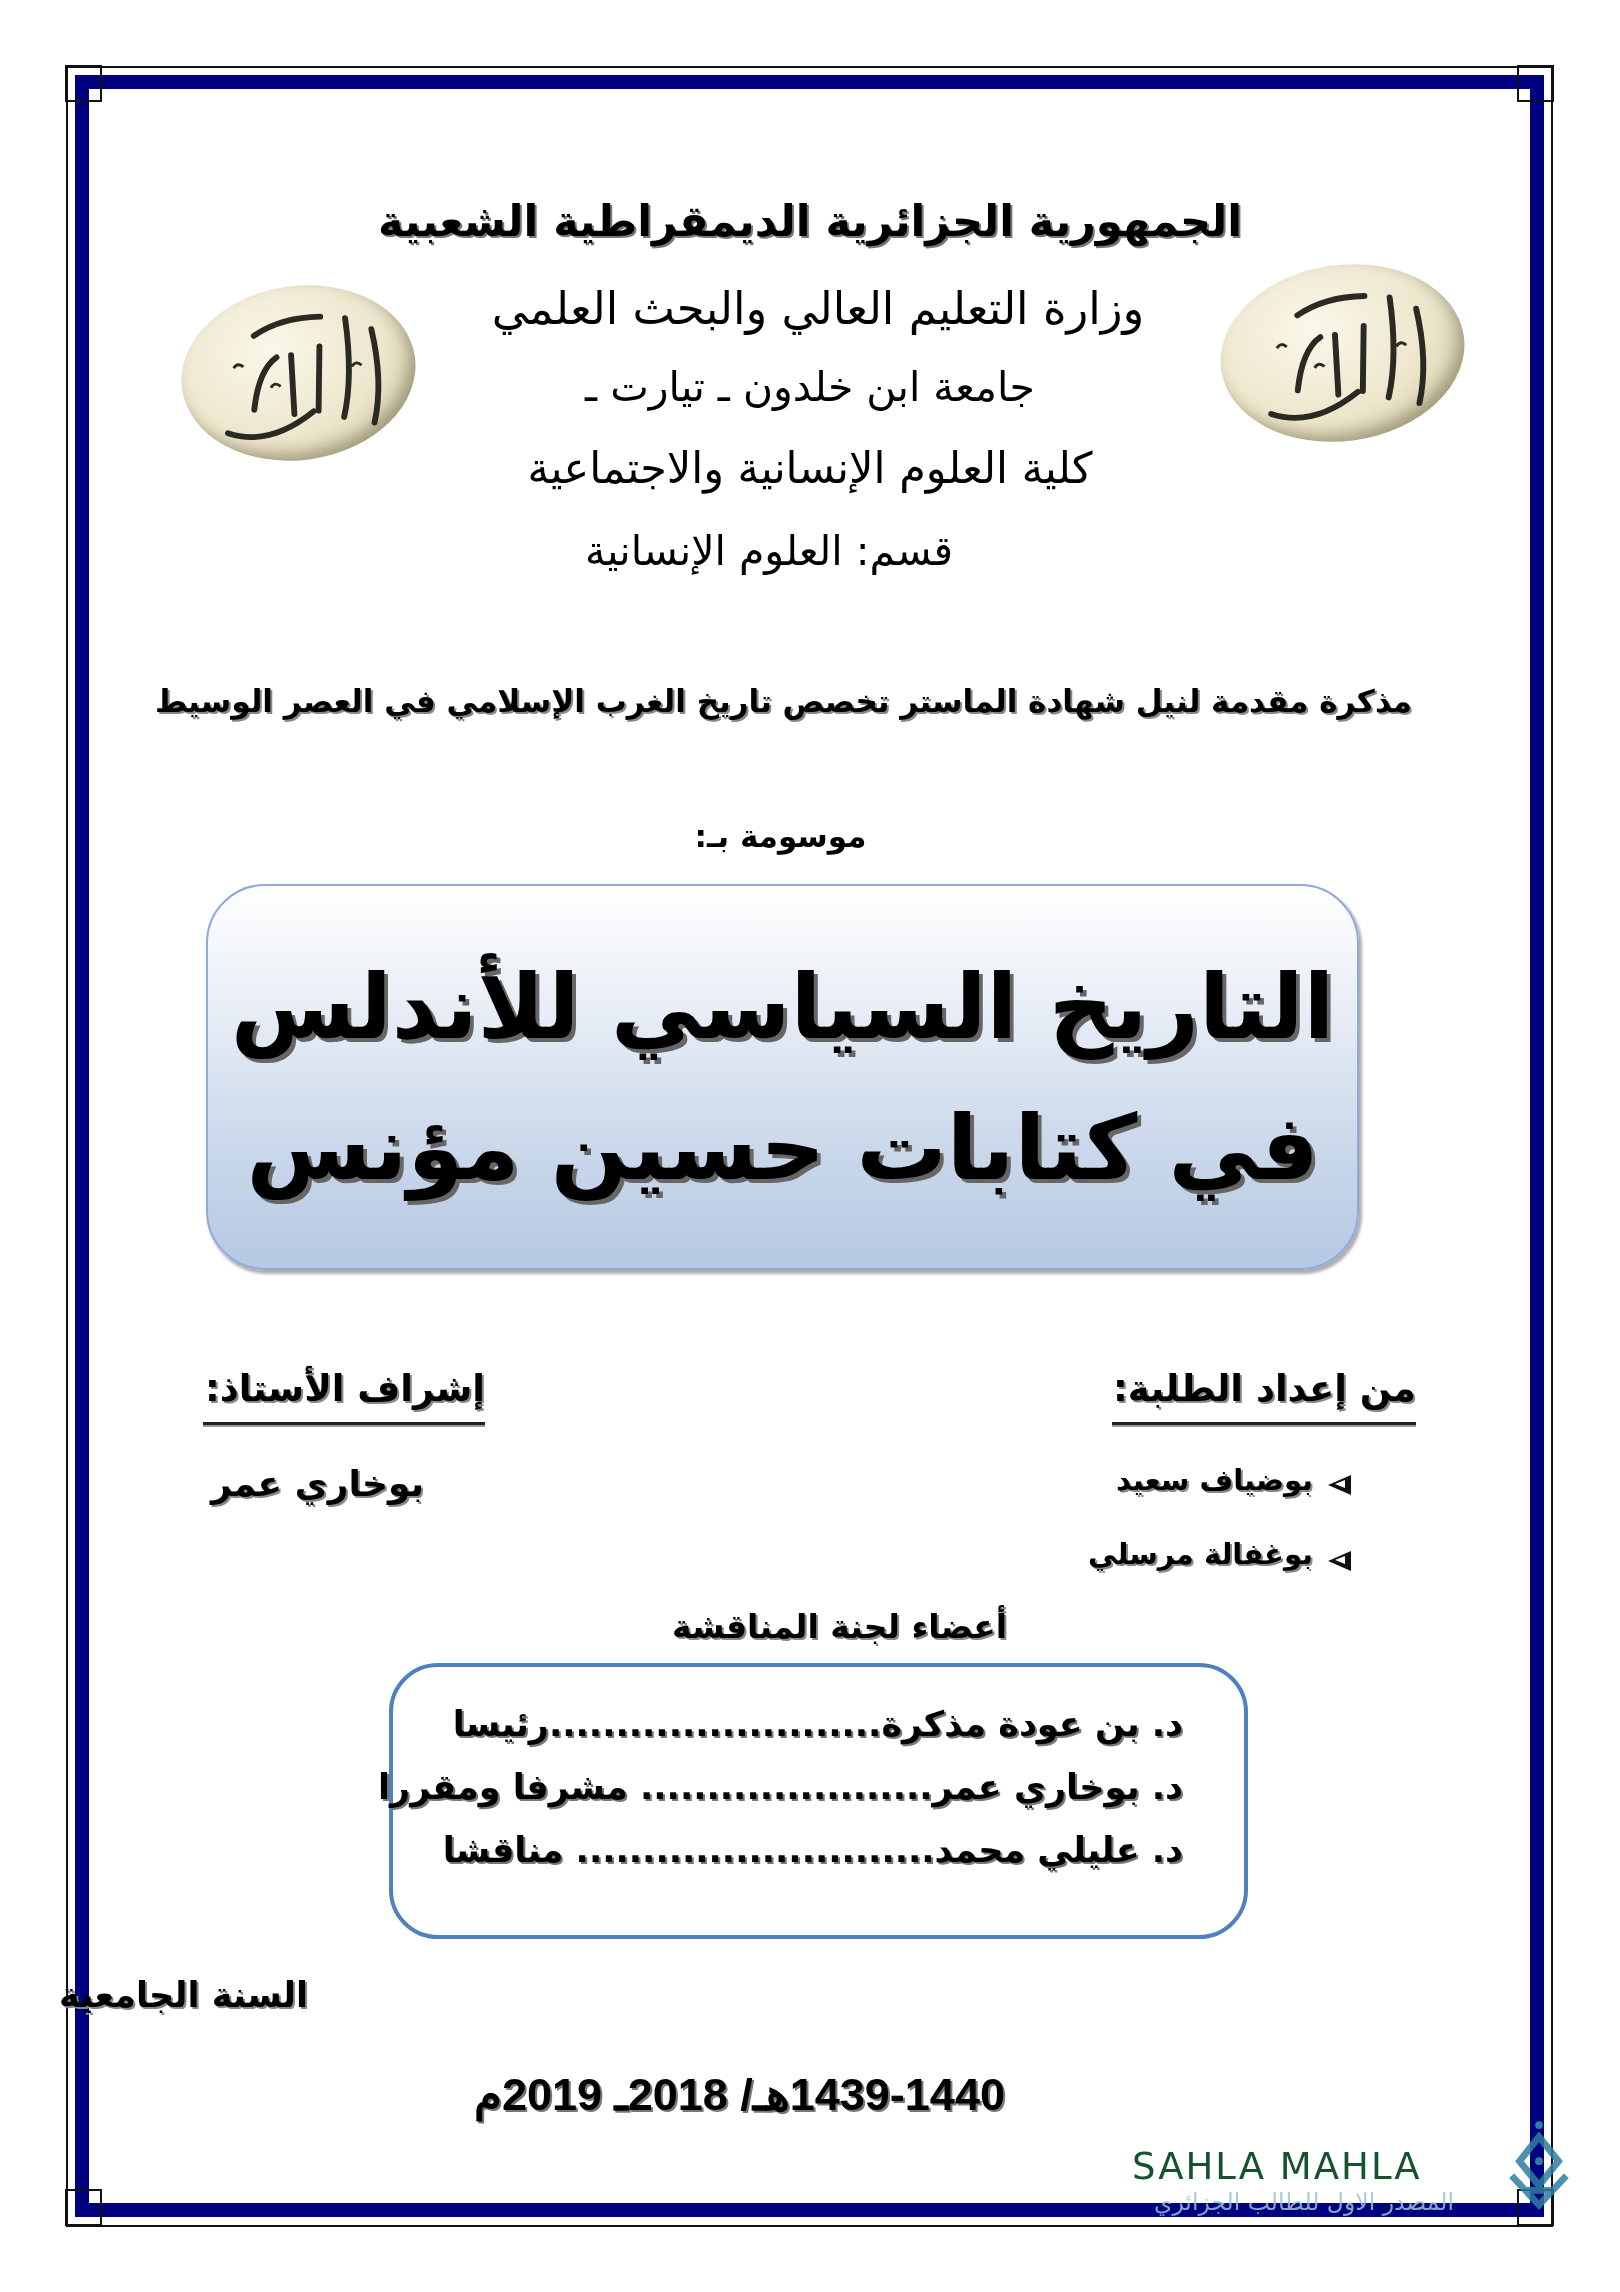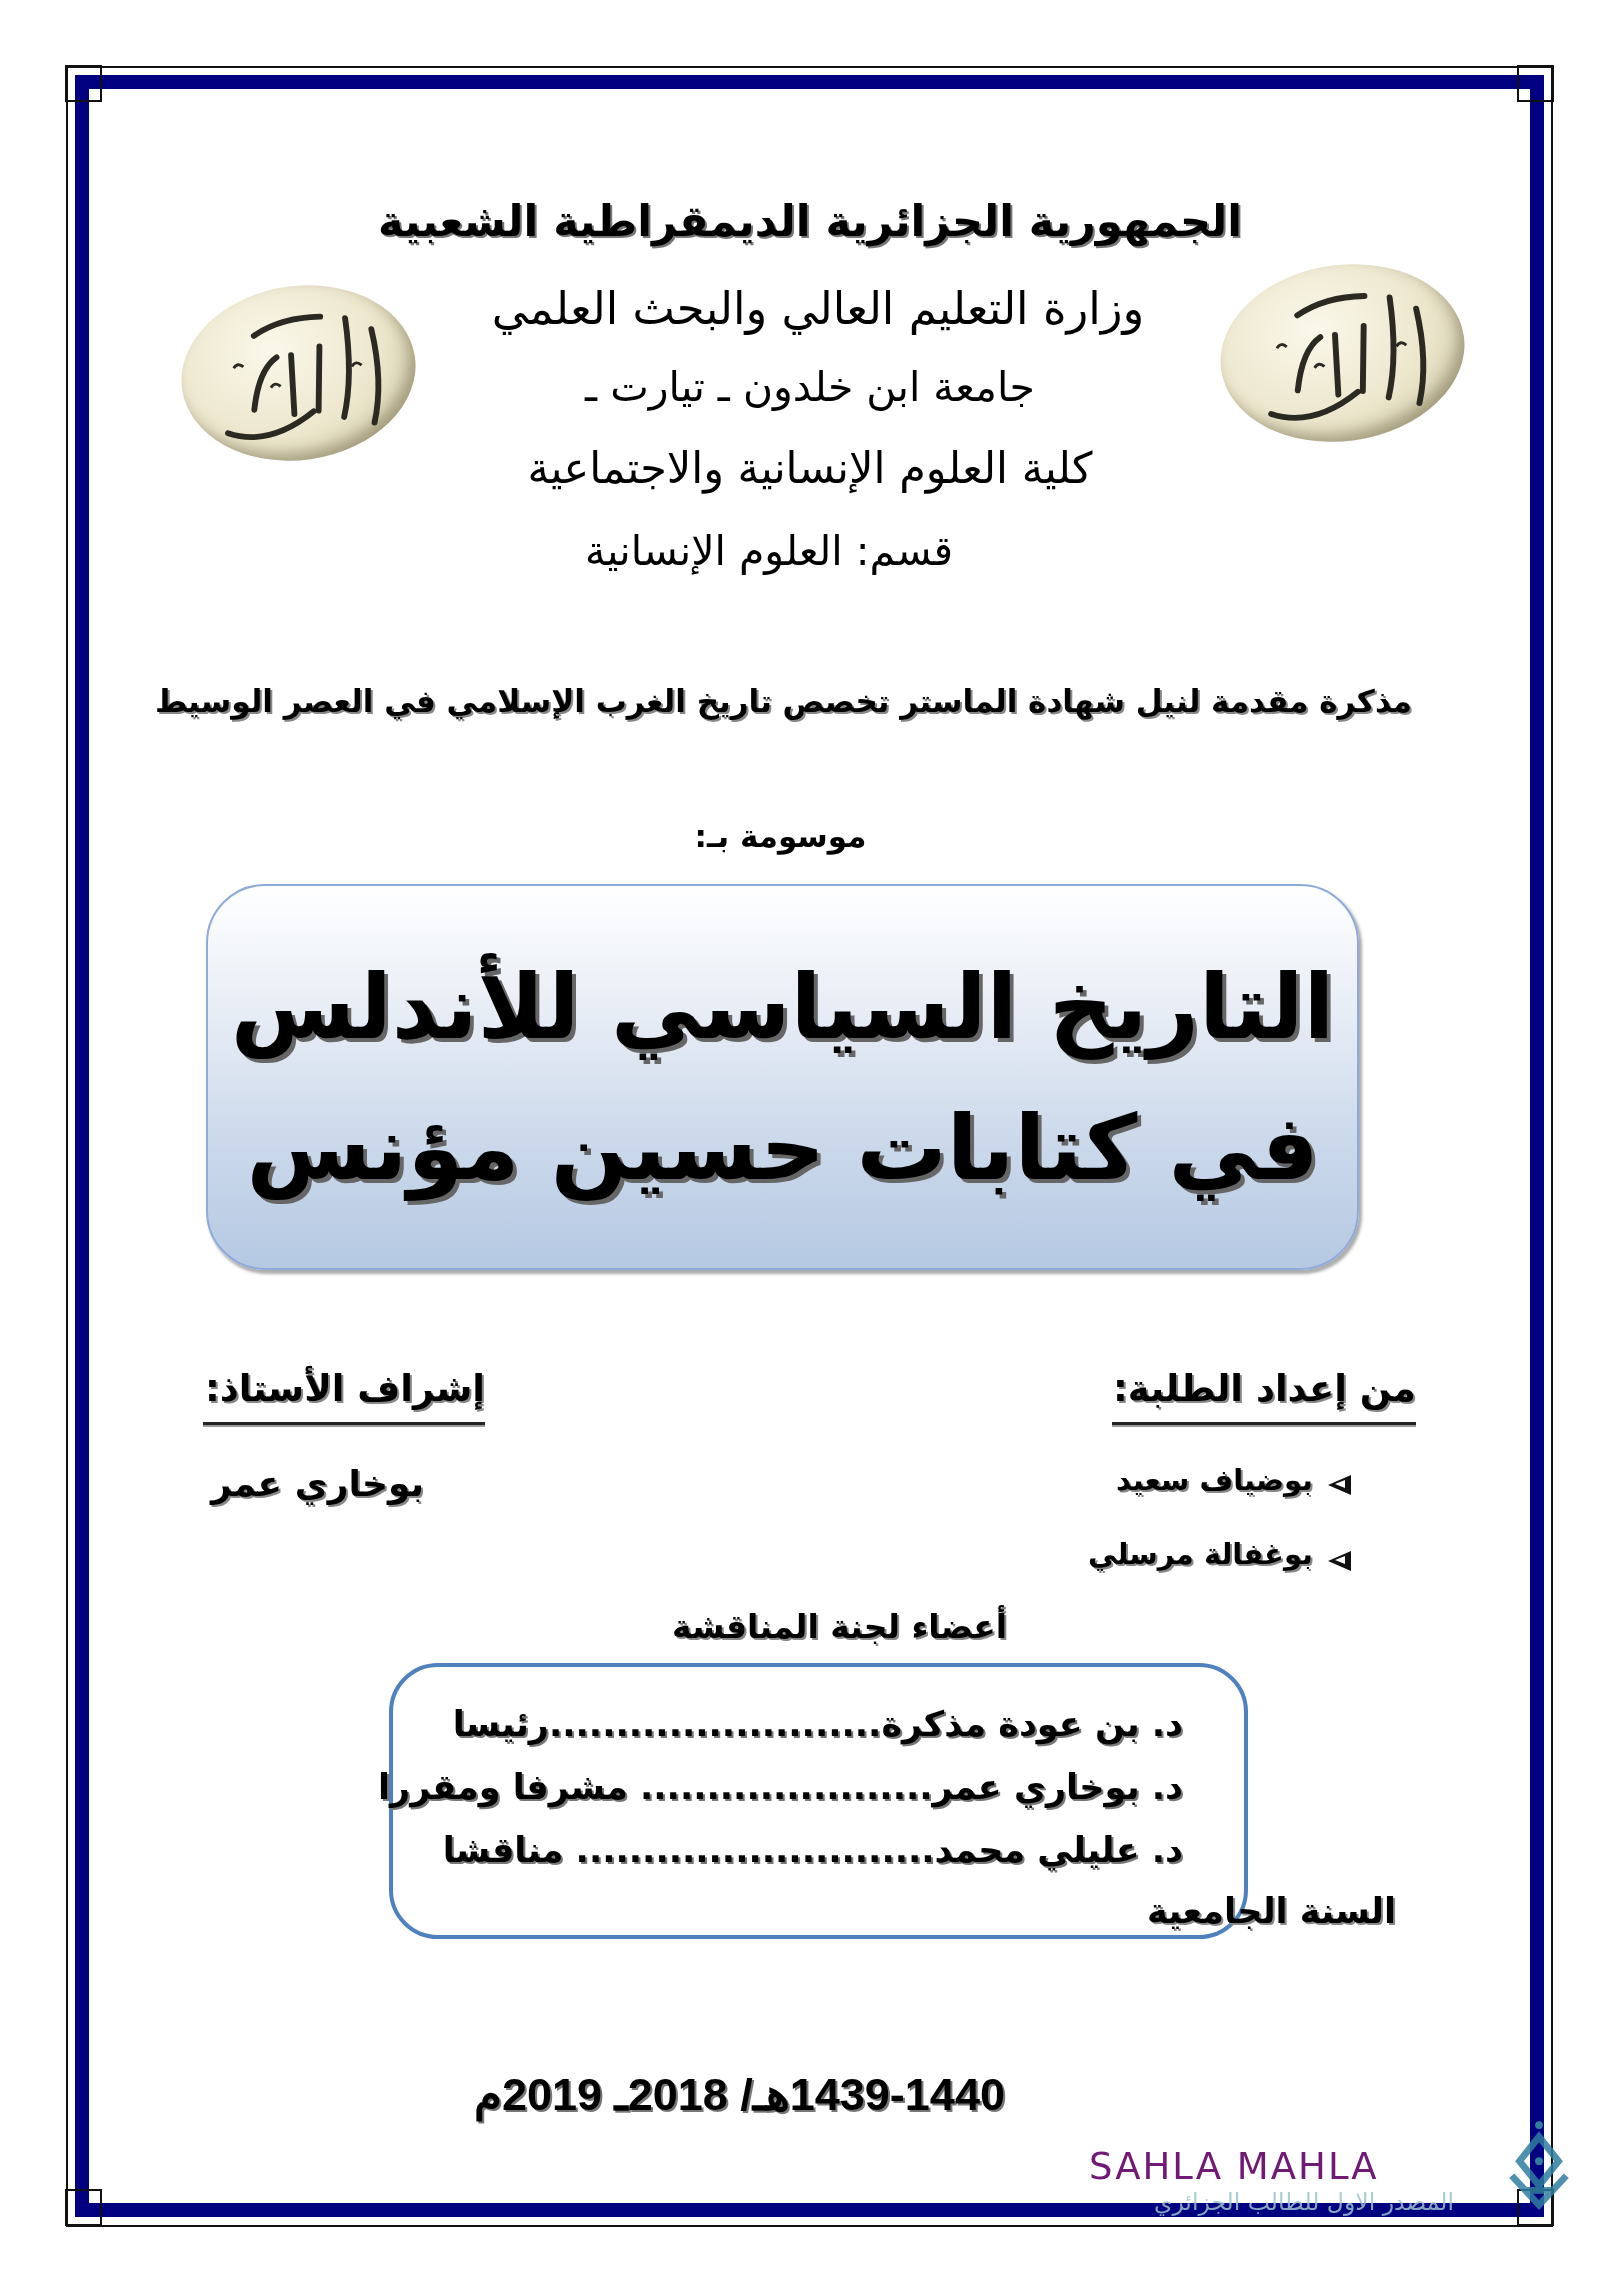--- a/index.html
+++ b/index.html
@@ -88,33 +88,33 @@
     position:absolute; left:389px; top:1663px; width:859px; height:276px;
     border:4.9px solid #4f81bd; border-radius:49px; box-sizing:border-box;
   }
   .committee-row {
     position:absolute; right:61px; direction:rtl; font-size:35px; font-weight:bold;
     text-shadow:2px 2px 0 #777; white-space:nowrap;
   }
 
   
   .year-label {
-    position:absolute; left:0; width:1396px; top:1891px; text-align:right; direction:rtl;
+    position:absolute; left:0; width:1396px; top:1975px; text-align:left; direction:rtl;
     font-size:35px; font-weight:bold; text-shadow:2px 2px 0 #888; padding-left:59px; box-sizing:border-box;
   }
   .year-value {
     position:absolute; left:0; width:1420px; top:2068px; text-align:center;
     font-family:"Liberation Sans", sans-serif; font-size:45px; font-weight:bold;
     text-shadow:2px 2px 0 #777; direction:rtl; padding-left:59px; box-sizing:border-box;
   }
 
   
   .wm-title {
-    position:absolute; left:1089px; top:2145px; font-family:"DejaVu Sans", sans-serif;
-    font-size:37px; letter-spacing:2px; color:#701a75; white-space:nowrap;
+    position:absolute; left:1132px; top:2145px; font-family:"DejaVu Sans", sans-serif;
+    font-size:37px; letter-spacing:2px; color:#14532d; white-space:nowrap;
   }
   .wm-sub {
     position:absolute; left:1135px; top:2188px; direction:rtl; width:338px; text-align:center;
     font-size:23.5px; color:#9cc4cf; white-space:nowrap; opacity:0.85;
   }
   .wm-logo { position:absolute; left:1500px; top:2117px; width:78px; height:98px; }
 </style>
 </head>
 <body>
 

